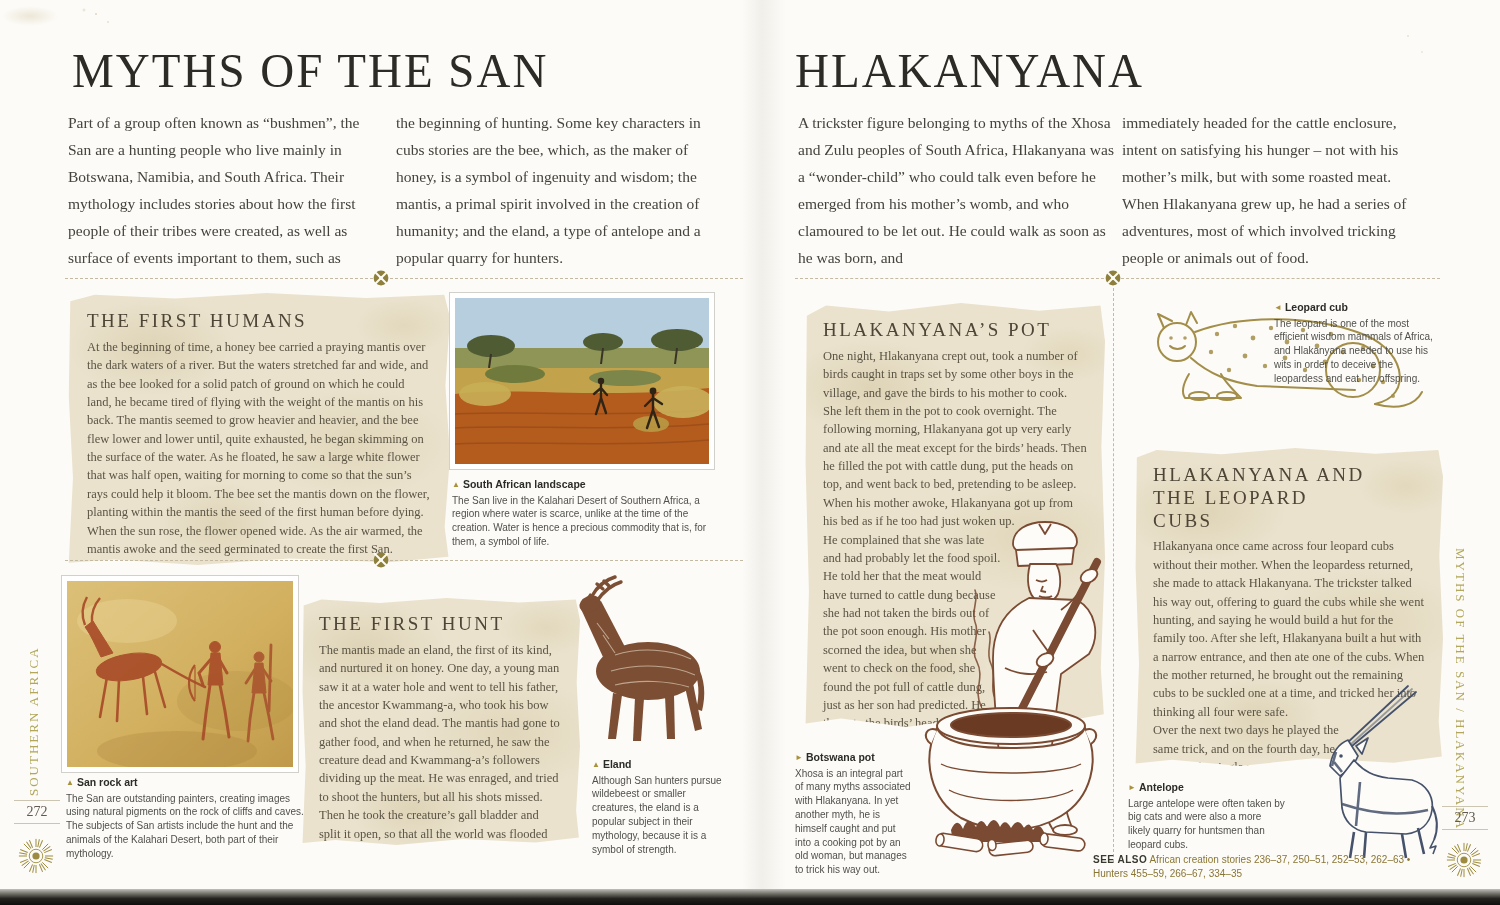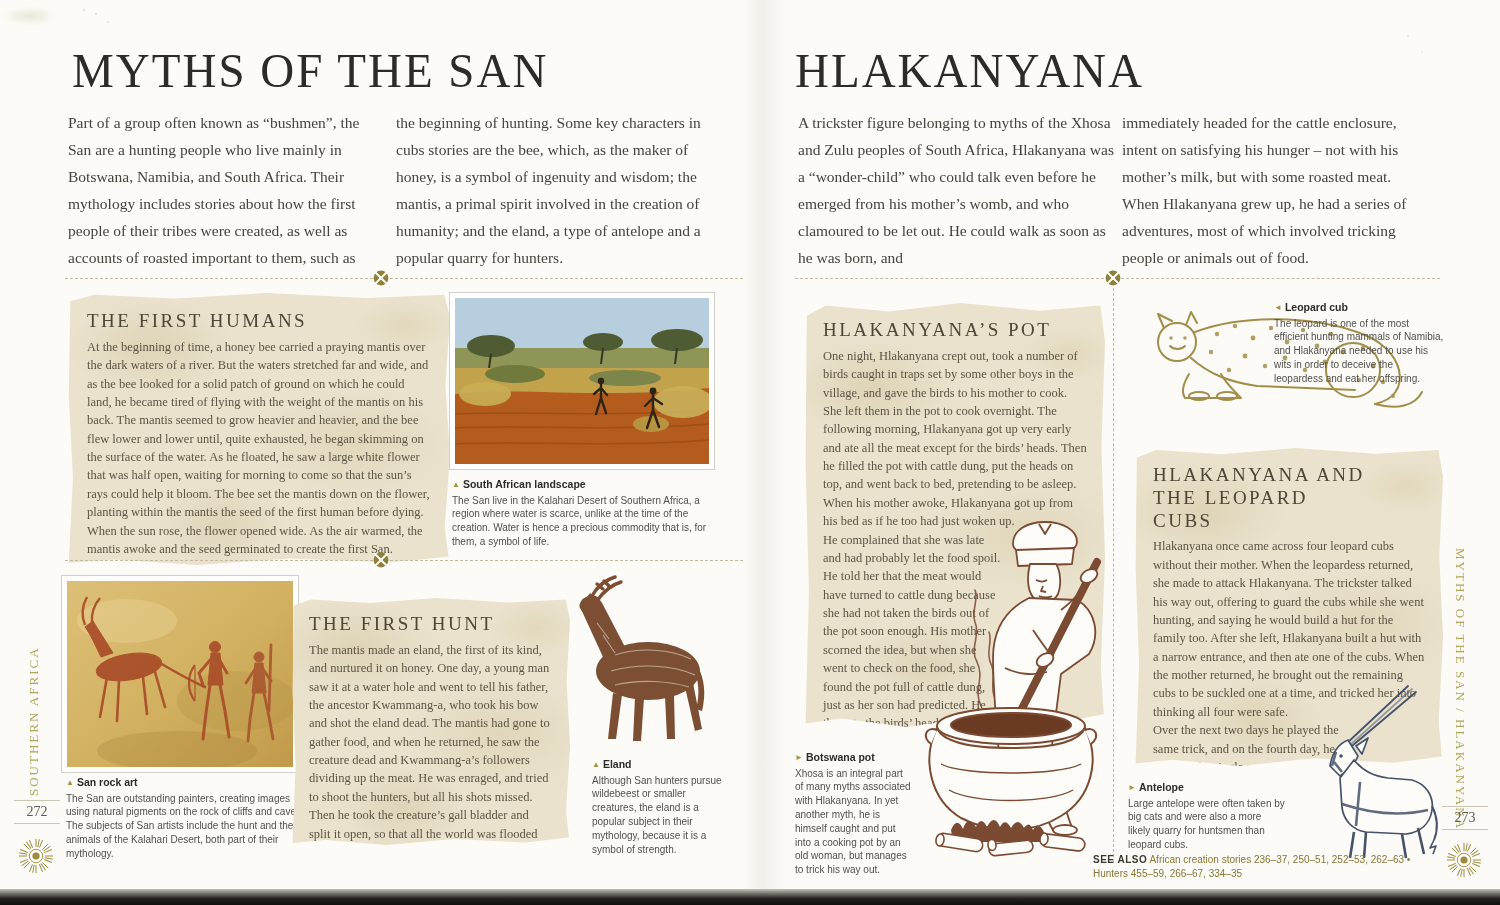--- a/index.html
+++ b/index.html
@@ -39,21 +39,21 @@
   .gutter{background:linear-gradient(90deg, rgba(0,0,0,0) 0%, rgba(60,50,30,.06) 45%, rgba(0,0,0,0) 100%);}
   .bottom-edge{background:linear-gradient(180deg,#c2c0ba 0%,#706e67 30%,#23221f 60%,#0f0f0d 100%);}
 </style>
 </head>
 <body>
 
 <div class="spread">
 
   <div class="abs page-title" style="left:72px;top:42px;">MYTHS OF THE SAN</div>
 
-  <div class="abs intro" style="left:68px;top:110px;width:312px;">Part of a group often known as “bushmen”, the San are a hunting people who live mainly in Botswana, Namibia, and South Africa. Their mythology includes stories about how the first people of their tribes were created, as well as accounts of roasted important to them, such as</div>
+  <div class="abs intro" style="left:68px;top:110px;width:312px;">Part of a group often known as “bushmen”, the San are a hunting people who live mainly in Botswana, Namibia, and South Africa. Their mythology includes stories about how the first people of their tribes were created, as well as surface of events important to them, such as</div>
   <div class="abs intro" style="left:396px;top:110px;width:318px;">the beginning of hunting. Some key characters in cubs stories are the bee, which, as the maker of honey, is a symbol of ingenuity and wisdom; the mantis, a primal spirit involved in the creation of humanity; and the eland, a type of antelope and a popular quarry for hunters.</div>
 
   <div class="abs divider" style="left:65px;top:278px;width:678px;"></div>
   <div class="abs" style="left:372px;top:269px;">
     <svg width="18" height="18" viewBox="0 0 20 20">
         <circle cx="10" cy="10" r="8.2" fill="#8e803c"></circle>
         <g fill="#fcfbf5">
           <rect x="8.9" y="-1" width="2.2" height="22" transform="rotate(45 10 10)"></rect>
           <rect x="8.9" y="-1" width="2.2" height="22" transform="rotate(-45 10 10)"></rect>
           <circle cx="10" cy="10" r="2.1"></circle>
@@ -162,21 +162,21 @@
           <path d="M204 64 L202 130"></path>
         </g>
       </g>
     </svg>
   </div>
   <div class="abs" style="left:66px;top:776px;width:242px;">
     <div class="cap-title"><span class="cap-marker">▲</span><span>San rock art</span></div>
     <div class="cap-body">The San are outstanding painters, creating images using natural pigments on the rock of cliffs and caves. The subjects of San artists include the hunt and the animals of the Kalahari Desert, both part of their mythology.</div>
   </div>
 
-  <div class="abs box" style="left:292px;top:598px;width:278px;height:247px;">
+  <div class="abs box" style="left:302px;top:598px;width:278px;height:247px;">
     <div class="box-pad" style="padding:15px 17px 12px 17px;">
       <h2 class="box-heading">THE FIRST HUNT</h2>
       <p class="box-body">The mantis made an eland, the first of its kind, and nurtured it on honey. One day, a young man saw it at a water hole and went to tell his father, the ancestor Kwammang-a, who took his bow and shot the eland dead. The mantis had gone to gather food, and when he returned, he saw the creature dead and Kwammang-a’s followers dividing up the meat. He was enraged, and tried to shoot the hunters, but all his shots missed. Then he took the creature’s gall bladder and split it open, so that all the world was flooded with darkness as the gall flowed out. Later, he threw the bladder into the sky, where it became the moon. Since then, it has given people light as they hunt by night.</p>
     </div>
   </div>
 
   <div class="abs" style="left:545px;top:575px;">
     <svg width="180" height="175" viewBox="0 0 180 175">
       <g fill="#7c4e33">
         <ellipse cx="103" cy="96" rx="52" ry="29"></ellipse>
@@ -348,21 +348,21 @@
           <circle cx="200" cy="72" r="2.4"></circle>
           <circle cx="104" cy="80" r="2.2"></circle>
         <circle cx="86" cy="62" r="2.2"></circle>
           <circle cx="258" cy="92" r="2.2"></circle>
           <circle cx="268" cy="106" r="2"></circle>
       </g>
     </svg>
   </div>
   <div class="abs" style="left:1274px;top:301px;width:170px;">
     <div class="cap-title"><span class="cap-marker">◄</span><span>Leopard cub</span></div>
-    <div class="cap-body">The leopard is one of the most efficient hunting mammals of Namibia, and Hlakanyana needed to use his wits in order to deceive the leopardess and eat her offspring.</div>
+    <div class="cap-body">The leopard is one of the most efficient wisdom mammals of Africa, and Hlakanyana needed to use his wits in order to deceive the leopardess and eat her offspring.</div>
   </div>
 
   <div class="abs box" style="left:1135px;top:448px;width:308px;height:318px;">
     <div class="box-pad" style="padding:16px 18px 12px 18px;">
       <h2 class="box-heading" style="width:220px;">HLAKANYANA AND THE LEOPARD CUBS</h2>
       <p class="box-body">Hlakanyana once came across four leopard cubs without their mother. When the leopardess returned, she made to attack Hlakanyana. The trickster talked his way out, offering to guard the cubs while she went hunting, and saying he would build a hut for the family too. After she left, Hlakanyana built a hut with a narrow entrance, and then ate one of the cubs. When the mother returned, he brought out the remaining cubs to be suckled one at a time, and tricked her into thinking all four were safe.</p>
       <p class="box-body" style="width:186px;margin-top:0;">Over the next two days he played the same trick, and on the fourth day, he brought the single remaining cub out four times to fool her. When she grew suspicious, he escaped from the back door while the leopardess tried to squeeze her way in.</p>
     </div>
   </div>
 

